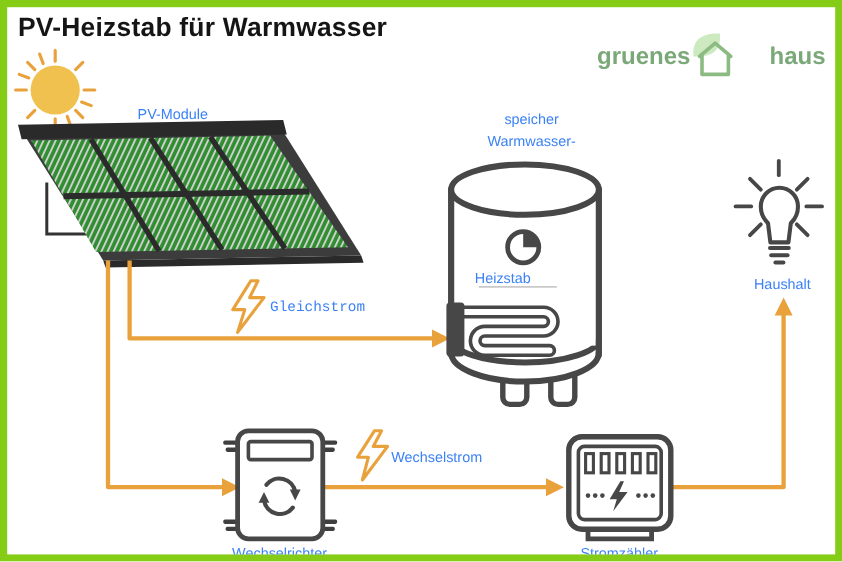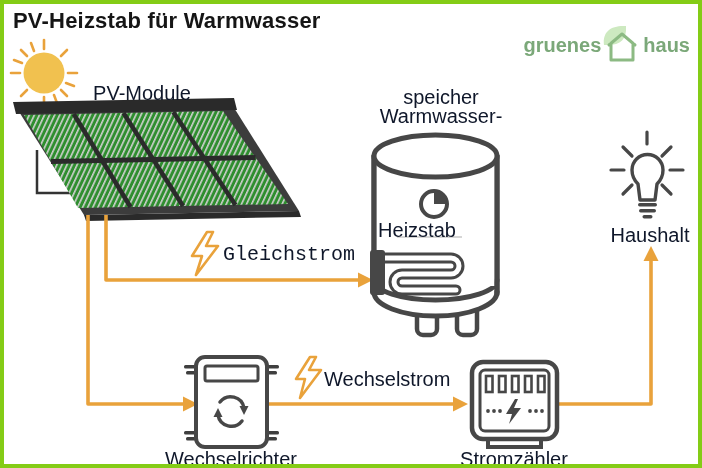--- a/index.html
+++ b/index.html
@@ -1,39 +1,39 @@
 <!DOCTYPE html>
 <html><head>
 <meta charset="utf-8">
 <style>
   html,body{margin:0;padding:0;background:#fff;}
   .canvas{
     position:relative;
     width:702px;height:468px;
     box-sizing:border-box;
-    border:4px solid #84cc16;
+    border:6px solid #84cc16;
     background:#ffffff;
     font-family:"Liberation Sans", sans-serif;
     overflow:hidden;
   }
   .art{position:absolute;left:0;top:0;}
   .page-title{
     position:absolute;left:9px;top:4px;
     font-size:22px;font-weight:700;color:#151515;
     letter-spacing:.2px;margin:0;
   }
   .logo{
     position:absolute;right:8px;top:14px;
     display:flex;align-items:flex-end;
     color:#7ba879;font-size:20px;font-weight:700;
   }
-  .logo .logo-word{line-height:34px;}
+  .logo .logo-word{line-height:34px;margin-left:24px;}
   .logo .logo-house{width:44px;height:44px;margin:0 -1px;position:relative;top:5px;}
   .lbl{
-    position:absolute;color:#0f172a;font-size:20px;line-height:19px;
+    position:absolute;color:#3b82f6;font-size:12px;line-height:19px;
     white-space:nowrap;
   }
   .lbl.centered{transform:translateX(-50%);text-align:center;}
 </style>
 </head>
 <body>
 
 <div class="canvas">
 
   <svg class="art" width="702" height="468" viewBox="0 0 702 468">

